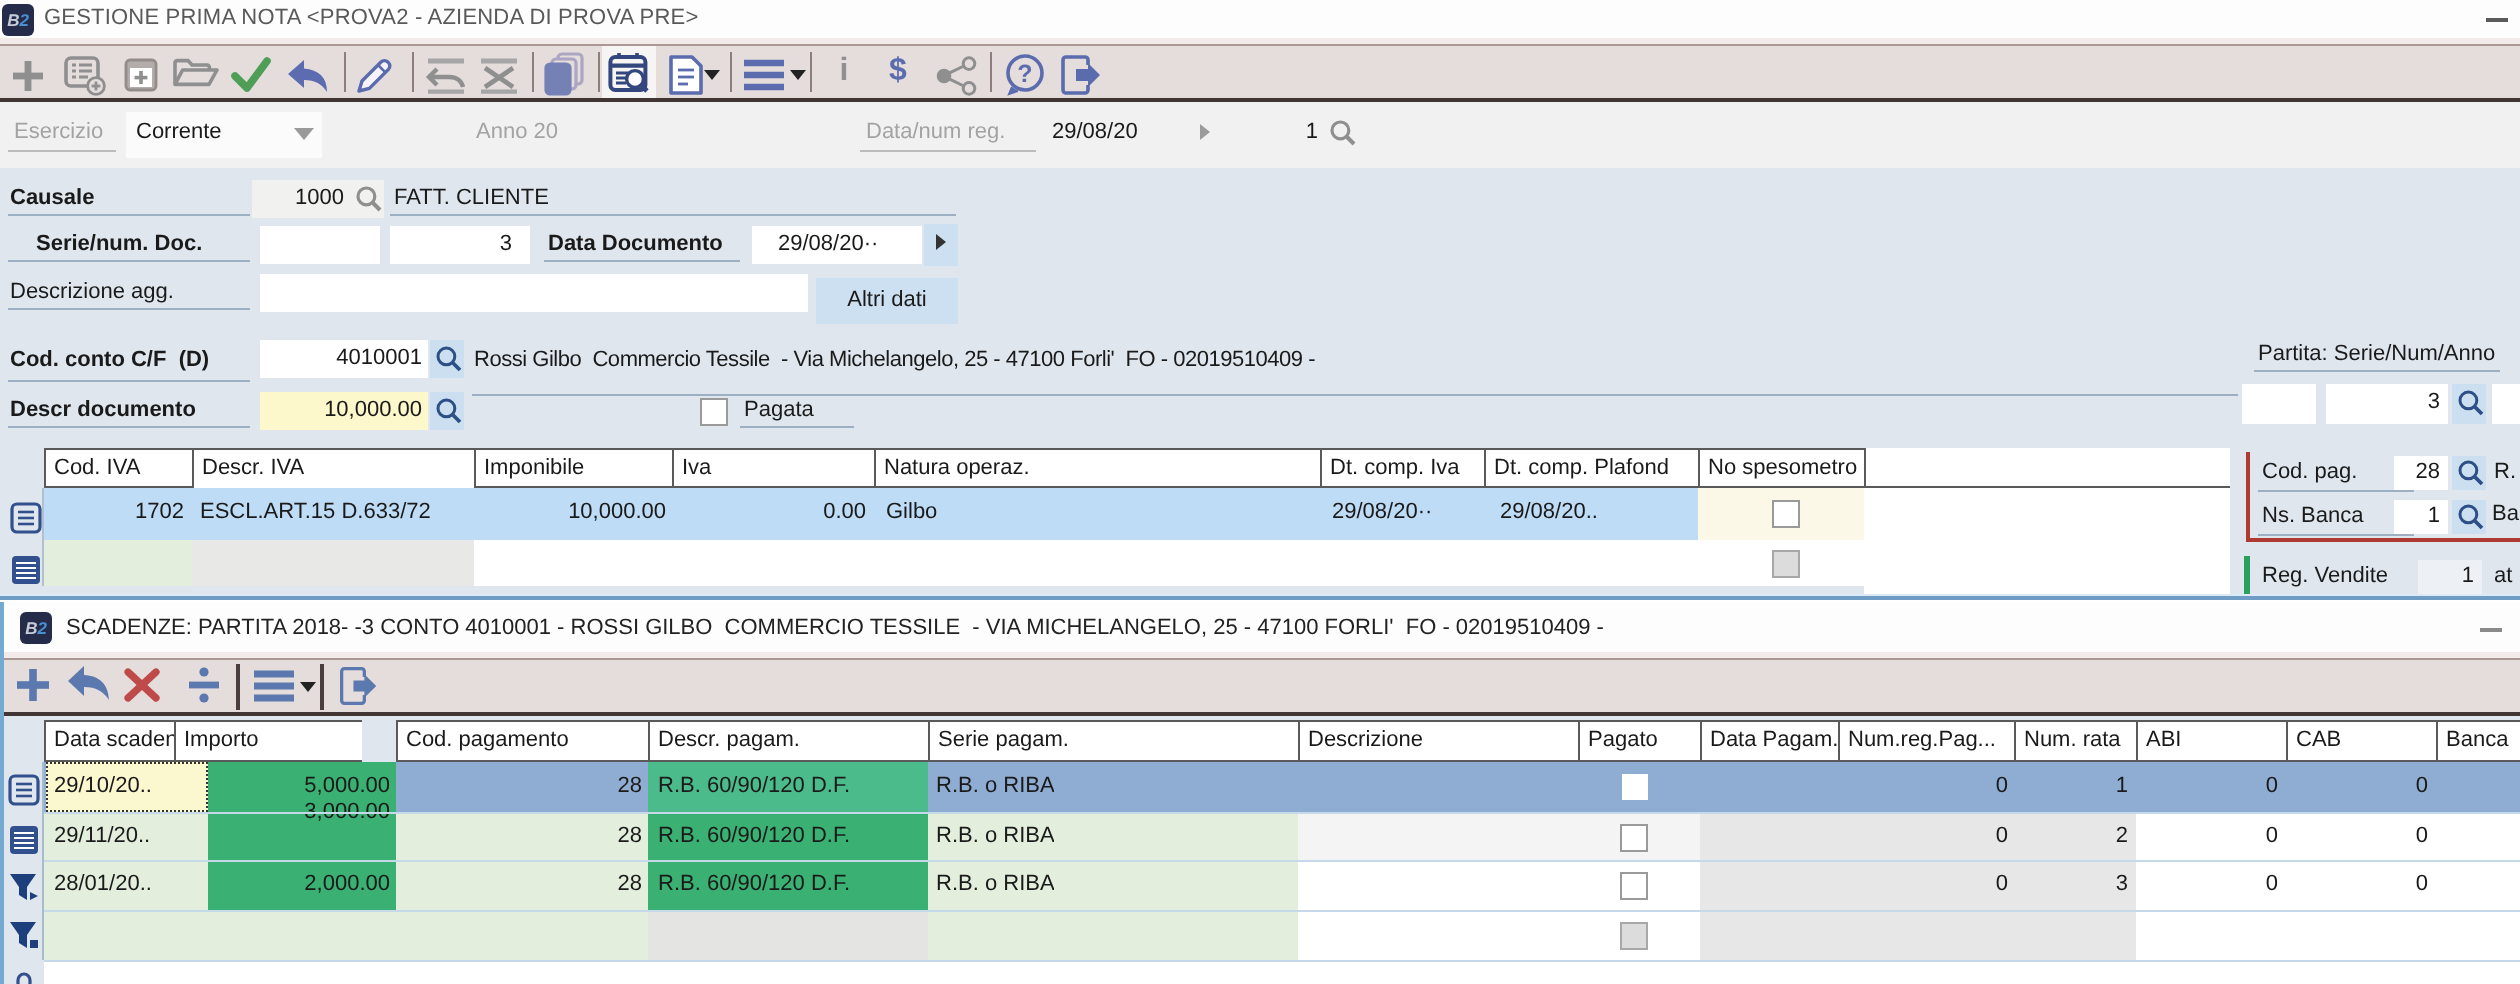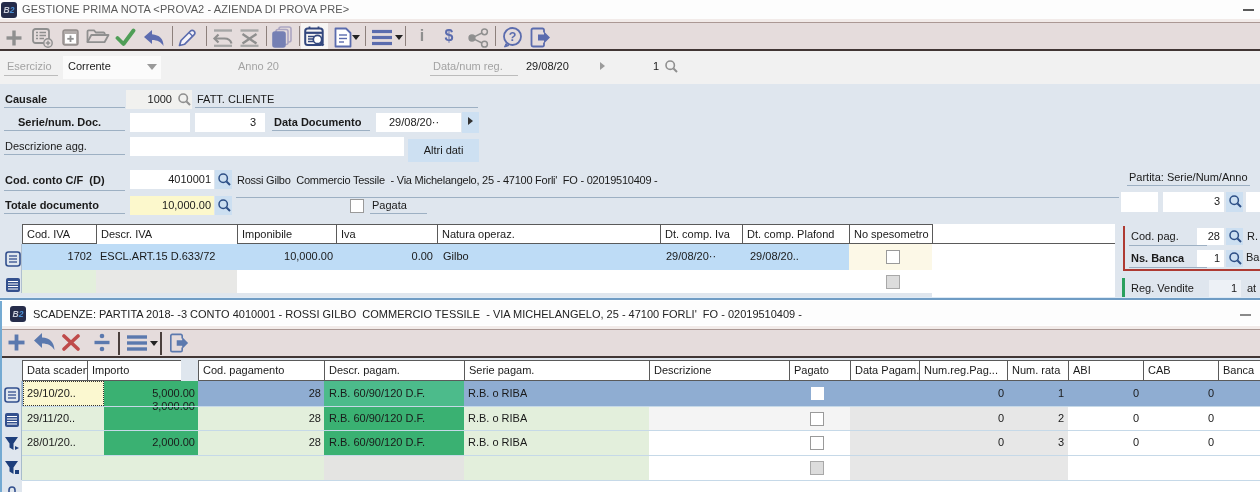--- a/index.html
+++ b/index.html
@@ -151,21 +151,21 @@
 <div class="ab" id="form1" style="left:0;top:84px;width:1260px;height:215px;background:#dfe6ee;"></div>
 
 <div class="ab bold" style="left:5px;top:93px;">Causale</div>
 <div class="un" style="left:4px;top:107px;width:121px;"></div>
 <div class="ab bold" style="left:18px;top:116px;">Serie/num. Doc.</div>
 <div class="un" style="left:4px;top:130px;width:121px;"></div>
 <div class="ab" style="left:5px;top:140px;">Descrizione agg.</div>
 <div class="un" style="left:4px;top:154px;width:121px;"></div>
 <div class="ab bold" style="left:5px;top:174px;">Cod. conto C/F&nbsp;&nbsp;(D)</div>
 <div class="un" style="left:4px;top:190px;width:121px;"></div>
-<div class="ab bold" style="left:5px;top:199px;">Totale documento</div>
+<div class="ab bold" style="left:5px;top:199px;">Descr documento</div>
 <div class="un" style="left:4px;top:213px;width:121px;"></div>
 
 <div class="ab" style="left:126px;top:90px;width:66px;height:19px;background:#f1f1ef;"></div>
 <div class="ab rt" style="left:126px;top:93px;width:46px;">1000</div>
 <svg class="ab" style="left:177px;top:92px;" width="15" height="15" viewBox="0 0 15 15">
     <circle cx="6.2" cy="6.2" r="4.2" fill="none" stroke="#8f8f8f" stroke-width="1.6"></circle>
     <line x1="9.5" y1="9.5" x2="13" y2="13" stroke="#8f8f8f" stroke-width="2"></line>
   </svg>
 <div class="ab" style="left:197px;top:93px;">FATT. CLIENTE</div>
 <div class="un" style="left:195px;top:107px;width:283px;"></div>
@@ -221,21 +221,21 @@
 <div class="ab" style="left:1131px;top:230px;">Cod. pag.</div>
 <div class="un" style="left:1129px;top:245px;width:78px;"></div>
 <div class="inp" style="left:1197px;top:228px;width:27px;height:17px;"></div>
 <div class="ab rt" style="left:1180px;top:230px;width:40px;">28</div>
 <div class="ab" style="left:1226px;top:228px;width:17px;height:17px;background:#ccdff1;"></div>
 <svg class="ab" style="left:1228px;top:229px;" width="15" height="15" viewBox="0 0 15 15">
     <circle cx="6.2" cy="6.2" r="4.2" fill="none" stroke="#2d4f86" stroke-width="1.5"></circle>
     <line x1="9.5" y1="9.5" x2="13" y2="13" stroke="#2d4f86" stroke-width="1.9"></line>
   </svg>
 <div class="ab" style="left:1247px;top:230px;">R.</div>
-<div class="ab" style="left:1131px;top:252px;font-weight:bold;">Ns. Banca</div>
+<div class="ab" style="left:1131px;top:252px;">Ns. Banca</div>
 <div class="un" style="left:1129px;top:267px;width:78px;"></div>
 <div class="inp" style="left:1197px;top:250px;width:27px;height:17px;"></div>
 <div class="ab rt" style="left:1180px;top:252px;width:40px;">1</div>
 <div class="ab" style="left:1226px;top:250px;width:17px;height:17px;background:#ccdff1;"></div>
 <svg class="ab" style="left:1228px;top:251px;" width="15" height="15" viewBox="0 0 15 15">
     <circle cx="6.2" cy="6.2" r="4.2" fill="none" stroke="#2d4f86" stroke-width="1.5"></circle>
     <line x1="9.5" y1="9.5" x2="13" y2="13" stroke="#2d4f86" stroke-width="1.9"></line>
   </svg>
 <div class="ab" style="left:1246px;top:251px;">Ba</div>
 

